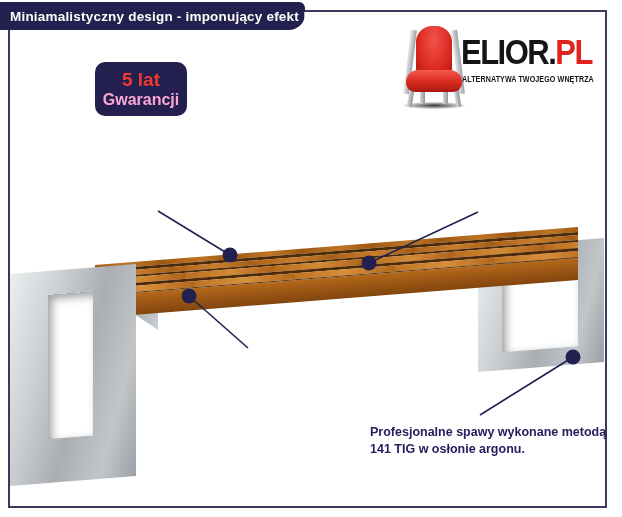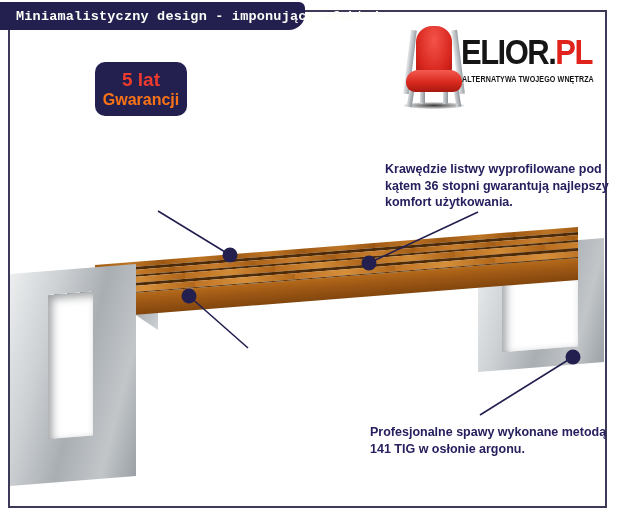--- a/index.html
+++ b/index.html
@@ -9,33 +9,32 @@
   }
   
   .frame{
     position:absolute;left:8px;top:10px;width:599px;height:498px;
     border:2px solid #3c3a58;box-sizing:border-box;pointer-events:none;
   }
   
   .banner{
     position:absolute;left:0;top:2px;width:305px;height:28px;
     background:#232050;border-radius:0 6px 16px 0;
-    display:flex;align-items:center;padding-left:16px;box-sizing:border-box;
+    display:flex;align-items:center;padding-left:10px;box-sizing:border-box;
     z-index:10;
-    font-family:Liberation Mono, monospace;
   }
   .banner span{color:#fdfdf8;font-size:13.5px;font-weight:bold;letter-spacing:.2px;white-space:nowrap;}
   
   .badge{
     position:absolute;left:95px;top:62px;width:92px;height:54px;
     background:#232050;border-radius:10px;z-index:10;
     display:flex;flex-direction:column;align-items:center;justify-content:center;line-height:1.15;
   }
   .badge .b-red{color:#ee3b2d;font-size:19px;font-weight:bold;}
-  .badge .b-white{color:#f97316;font-size:16px;font-weight:bold;}
+  .badge .b-white{color:#f9a8d4;font-size:16px;font-weight:bold;}
   
   .logo{position:absolute;left:395px;top:16px;width:200px;height:90px;z-index:10;}
   .brand{position:absolute;left:66px;top:16px;font-weight:bold;font-size:31px;color:#151515;
          letter-spacing:-1.5px;transform:scale(1,1.15);transform-origin:0 0;white-space:nowrap;}
   .brand .pl{color:#e0231c;}
   .tagline{position:absolute;left:67px;top:58px;font-size:8.5px;font-weight:bold;color:#151515;
            white-space:nowrap;transform:scale(.84,1);transform-origin:0 0;letter-spacing:.1px;}
   
   .chair{position:absolute;left:8px;top:4px;width:62px;height:86px;}
   .chair .post{position:absolute;width:6px;background:linear-gradient(90deg,#e7e9eb,#9aa0a6);}
@@ -155,16 +154,15 @@
       <line x1="480" y1="415" x2="573" y2="357"></line>
     </g>
     <g fill="#232050">
       <circle cx="230" cy="255" r="7.5"></circle>
       <circle cx="189" cy="296" r="7.5"></circle>
       <circle cx="369" cy="263" r="7.5"></circle>
       <circle cx="573" cy="357" r="7.5"></circle>
     </g>
   </svg>
 
-  <div class="callout c2">Krawędzie listwy wyprofilowane pod kątem 36 stopni gwarantują najlepszy komfort użytkowania.</div>
   <div class="callout c4">Profesjonalne spawy wykonane metodą 141 TIG w osłonie argonu.</div>
 
 </div>
 
 </body></html>

